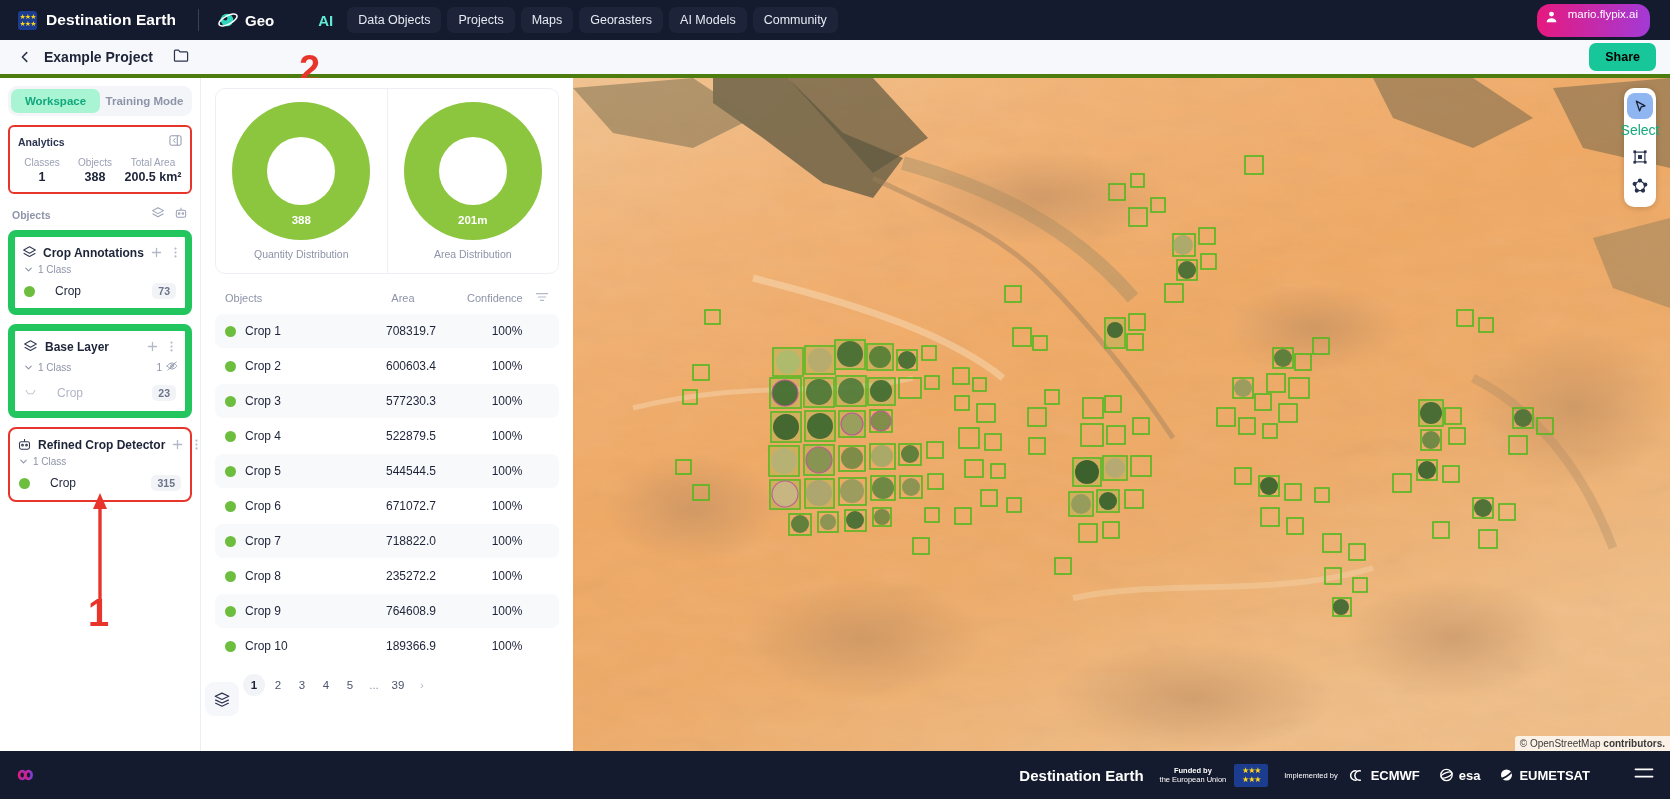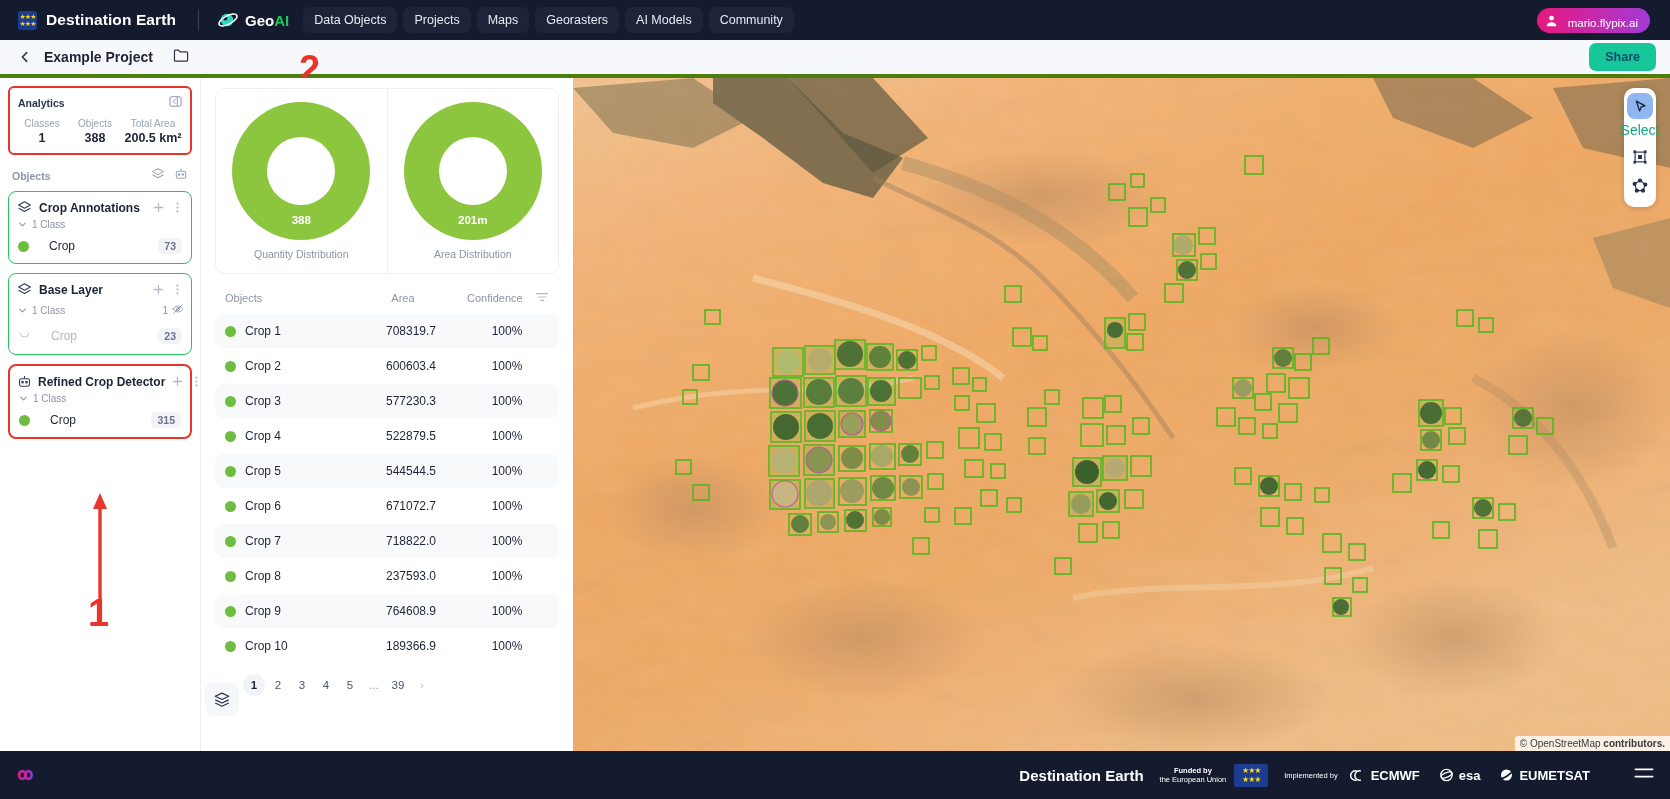--- a/index.html
+++ b/index.html
@@ -21,31 +21,31 @@
     position: relative; display: flex; align-items: center; justify-content: center;
   }
   .de-flag .stars {
     color: #ffd617; font-size: 7px; letter-spacing: -1px; line-height: 7px;
   }
   .de-title { color: #fff; font-weight: bold; font-size: 15.5px; letter-spacing: .1px; }
   .nav-divider { width: 1px; height: 22px; background: #39405a; margin: 0 18px 0 22px; }
   .geoai { display: flex; align-items: center; gap: 6px; margin-right: 14px; }
   .geoai-mark { width: 22px; height: 22px; position: relative; }
   .geoai-text { color: #fff; font-weight: bold; font-size: 15px; }
-  .geoai-text em { font-style: normal; color: #22c55e; }
+  .geoai-text em { font-style: normal; color: #5eead4; margin-left: 44px; }
   .nav-items { display: flex; align-items: center; gap: 6px; }
   .nav-item {
     color: #e7eaf3; font-size: 12.5px; padding: 6px 11px; border-radius: 7px;
     background: #1d2439; cursor: pointer; white-space: nowrap;
   }
   .nav-spacer { flex: 1; }
   .user-chip {
-    display: flex; align-items: flex-end; gap: 8px;
+    display: flex; align-items: flex-start; gap: 8px;
     background: linear-gradient(90deg, #e6197f 0%, #a33ad6 100%);
-    border-radius: 13px; padding: 4px 12px 4px 6px; cursor: pointer;
+    border-radius: 13px; padding: 4px 12px 12px 6px; cursor: pointer;
     margin-right: 8px;
   }
   .user-chip .avatar-ic {
     width: 17px; height: 17px; display:flex; align-items:center; justify-content:center;
   }
   .user-chip span.uname { color: #fff; font-size: 11.5px; }
 
   
   .projbar {
     position: absolute; left: 0; top: 40px; width: 1670px; height: 38px;
@@ -53,21 +53,21 @@
     border-bottom: 4px solid #4d7c0f;
   }
   .back-btn {
     width: 22px; height: 22px; display: flex; align-items: center; justify-content: center;
     cursor: pointer; color: #2c3550;
   }
   .proj-title { font-size: 14px; font-weight: bold; color: #1d2438; margin-left: 8px; }
   .folder-ic { margin-left: 20px; cursor: pointer; }
   .projbar-spacer { flex: 1; }
   .share-btn {
-    background: #17c79a; color: #0c4a6e; font-size: 12.5px; font-weight: bold;
+    background: #17c79a; color: #000000; font-size: 12.5px; font-weight: bold;
     padding: 7px 16px; border-radius: 7px; border: none; cursor: pointer;
   }
 
   
   .leftpanel {
     position: absolute; left: 0; top: 78px; width: 201px; height: 673px;
     background: #fff; border-right: 1px solid #eceef3; padding: 8px 8px 0 8px;
     overflow: hidden;
   }
   .modetabs {
@@ -92,21 +92,21 @@
   .stat-value { font-size: 12.5px; font-weight: bold; color: #1d2438; white-space: nowrap; }
 
   .objects-head {
     display: flex; align-items: center; justify-content: space-between;
     padding: 2px 4px 6px 4px;
   }
   .objects-head .ttl { font-size: 10.5px; color: #8d94a8; font-weight: bold; }
   .objects-head .icons { display: flex; gap: 9px; }
 
   .layer-card {
-    background: #fff; border: 1px solid #22c55e; border-radius: 8px;
+    background: #fff; border: 7px solid #22c55e; border-radius: 8px;
     padding: 7px 7px 5px 7px; margin-bottom: 9px;
   }
   .layer-card.highlight { border: 2px solid #e8352b; }
   .layer-row1 { display: flex; align-items: center; gap: 6px; }
   .layer-icon {
     width: 17px; height: 17px; display:flex; align-items:center; justify-content:center;
     color:#333b54;
   }
   .layer-name { font-size: 12px; font-weight: bold; color: #1d2438; flex: 1; white-space: nowrap; }
   .layer-plus, .layer-dots { color: #b3b9c9; cursor: pointer; display:flex; align-items:center;}
@@ -287,20 +287,24 @@
       <svg width="17" height="15" viewBox="0 0 18 16" fill="none" stroke="#2c3550" stroke-width="1.3" stroke-linejoin="round">
           <path d="M1.5 13V3.2a1 1 0 011-1h3.3l1.6 2h7.1a1 1 0 011 1V13a1 1 0 01-1 1h-12a1 1 0 01-1-1z"></path>
         </svg>
     </div>
     <div class="projbar-spacer"></div>
     <button class="share-btn">Share</button>
   </div>
 
   <div class="leftpanel">
 
+    <div class="modetabs">
+      <div class="modetab active">Workspace</div>
+      <div class="modetab">Training Mode</div>
+    </div>
 
     <div class="analytics-box">
       <div class="analytics-head">
         <div class="analytics-title">Analytics</div>
         <div class="collapse-ic">
           <svg width="13" height="13" viewBox="0 0 16 16" fill="none" stroke="#8d94a8" stroke-width="1.2">
             <rect x="1.2" y="2.2" width="13.6" height="11.6" rx="1.6"></rect>
             <line x1="10.2" y1="2.2" x2="10.2" y2="13.8"></line>
             <path d="M7.6 5.6L5.4 8l2.2 2.4" stroke-linecap="round" stroke-linejoin="round"></path>
           </svg>
@@ -574,21 +578,21 @@
             <span>Crop 7</span>
           </div>
         <div class="td c-area">718822.0</div>
         <div class="td c-conf">100%</div>
       </div>
       <div class="tbl-row">
         <div class="td c-obj">
             <span class="dot" style="background: rgb(109, 190, 63);"></span>
             <span>Crop 8</span>
           </div>
-        <div class="td c-area">237593.0</div>
+        <div class="td c-area">235272.2</div>
         <div class="td c-conf">100%</div>
       </div>
       <div class="tbl-row">
         <div class="td c-obj">
             <span class="dot" style="background: rgb(109, 190, 63);"></span>
             <span>Crop 9</span>
           </div>
         <div class="td c-area">764608.9</div>
         <div class="td c-conf">100%</div>
       </div>

